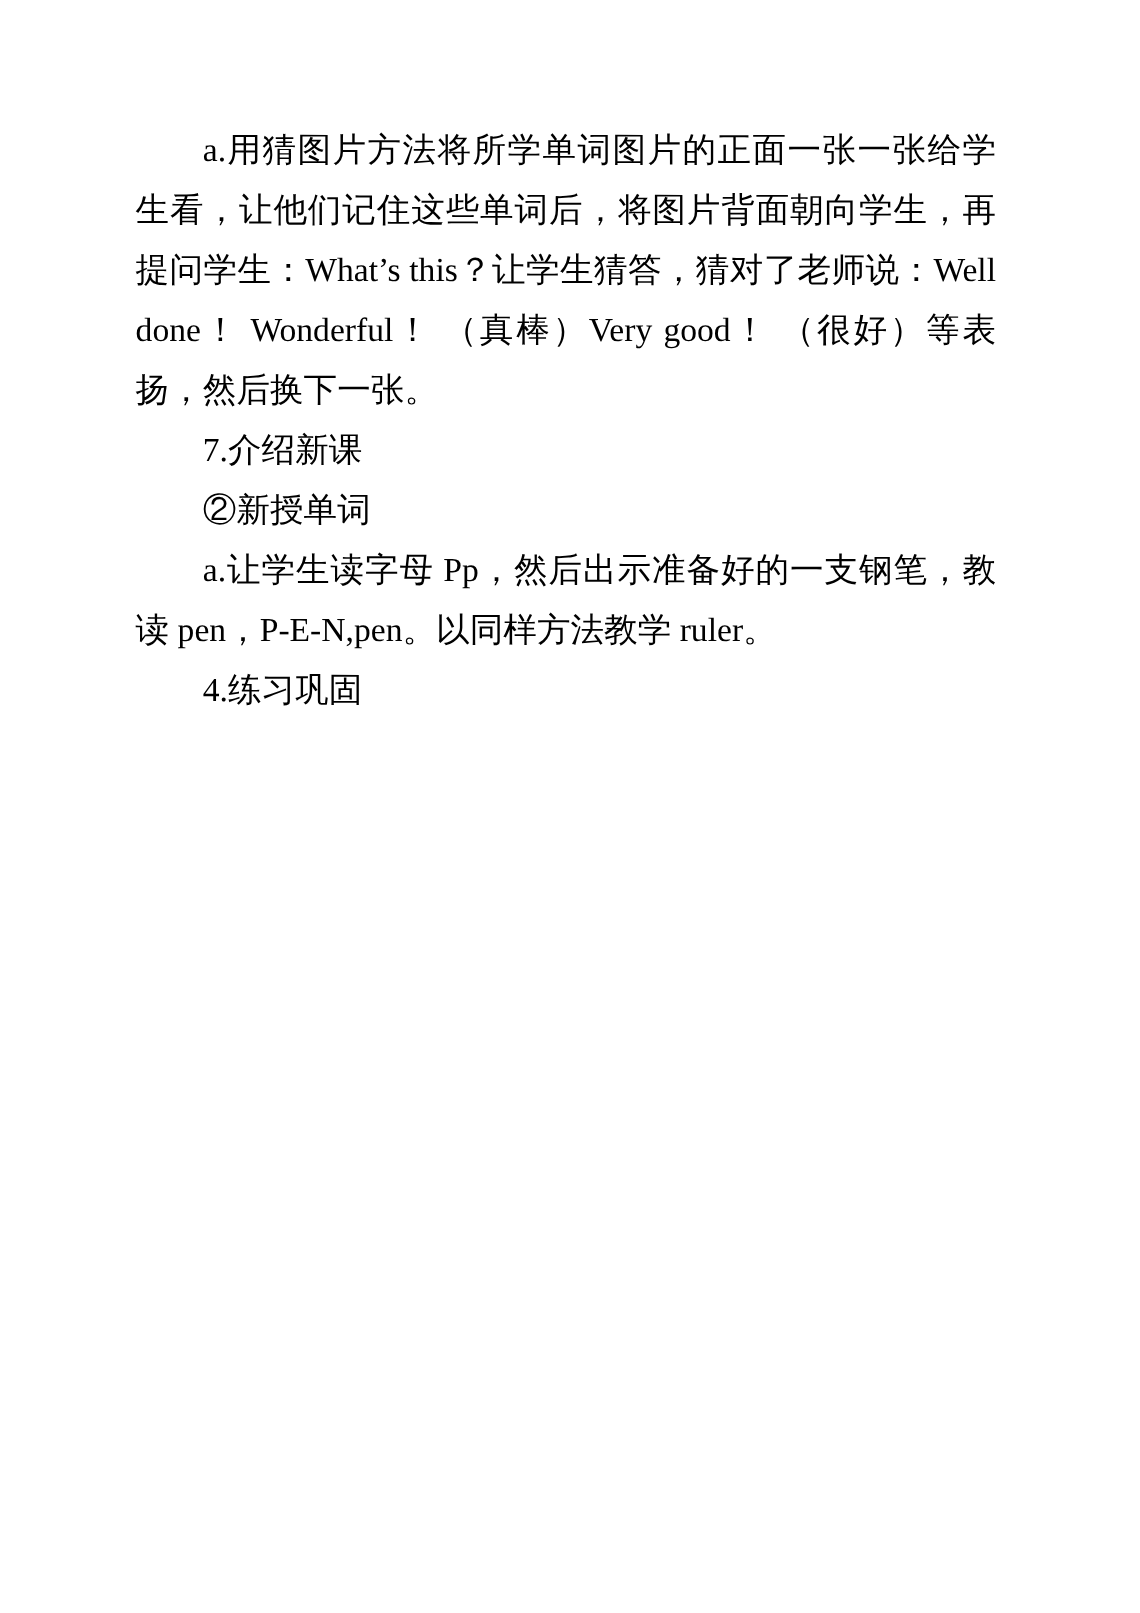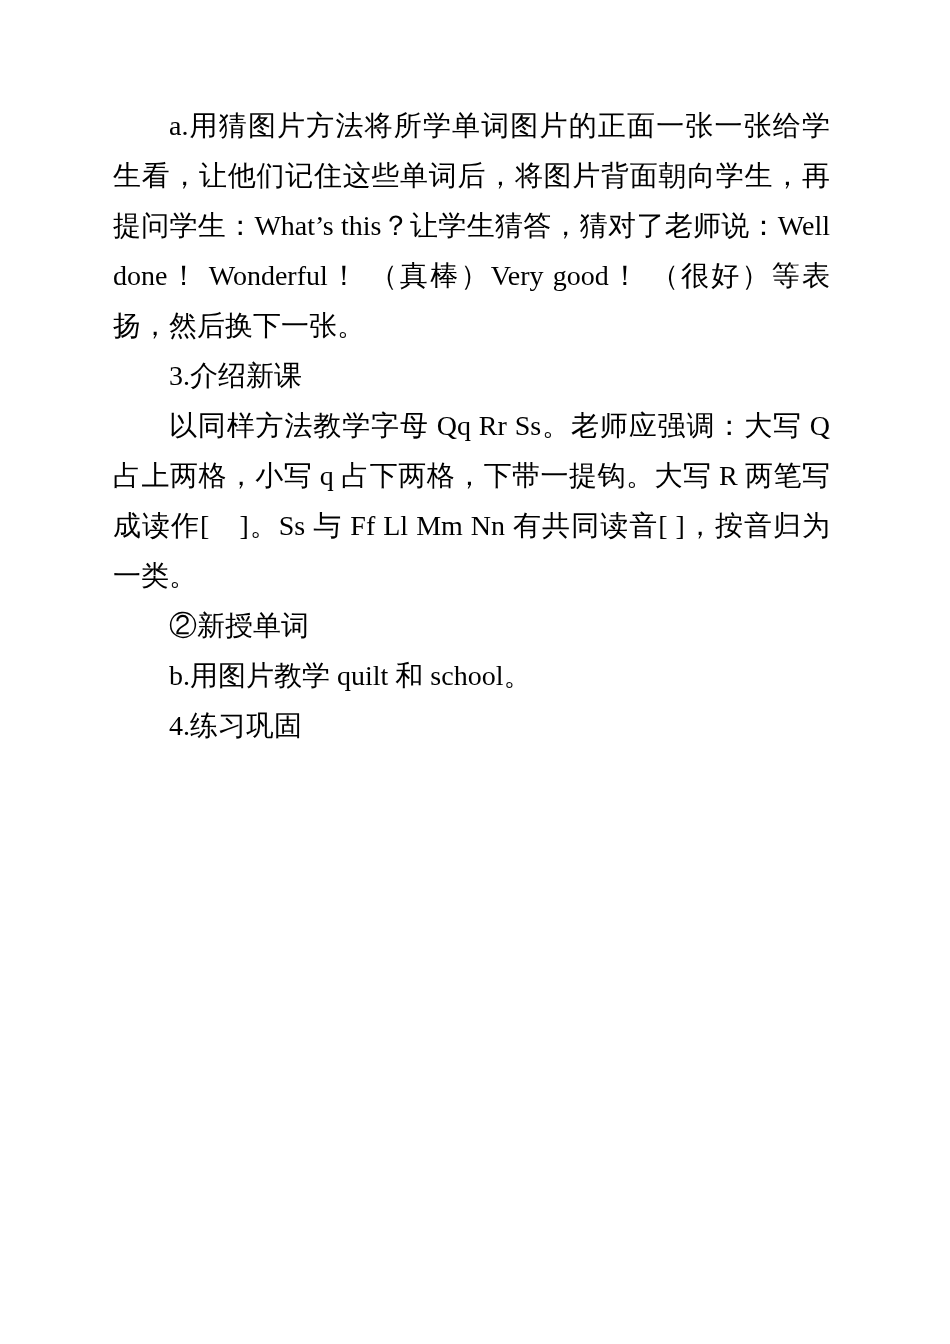--- a/index.html
+++ b/index.html
@@ -29,18 +29,17 @@
     text-align: justify;
     text-indent: 2em;
     word-break: break-word;
   }
 </style>
 </head>
 <body style="background: rgb(255, 255, 255);">
 
 <main class="page">
   <p style="color: rgb(0, 0, 0);">a.用猜图片方法将所学单词图片的正面一张一张给学生看，让他们记住这些单词后，将图片背面朝向学生，再提问学生：What’s this？让学生猜答，猜对了老师说：Well done！ Wonderful！ （真棒）Very good！ （很好）等表扬，然后换下一张。</p>
-  <p style="color: rgb(0, 0, 0);">3.介绍新课</p>
-  <p style="color: rgb(0, 0, 0);">以同样方法教学字母 Qq Rr Ss。老师应强调：大写 Q 占上两格，小写 q 占下两格，下带一提钩。大写 R 两笔写成读作[　]。Ss 与 Ff Ll Mm Nn 有共同读音[ ]，按音归为一类。</p>
+  <p style="color: rgb(0, 0, 0);">7.介绍新课</p>
   <p style="color: rgb(0, 0, 0);">②新授单词</p>
-  <p style="color: rgb(0, 0, 0);">b.用图片教学 quilt 和 school。</p>
+  <p style="color: rgb(0, 0, 0);">a.让学生读字母 Pp，然后出示准备好的一支钢笔，教读 pen，P-E-N,pen。以同样方法教学 ruler。</p>
   <p style="color: rgb(0, 0, 0);">4.练习巩固</p>
 </main>
 
 </body></html>

